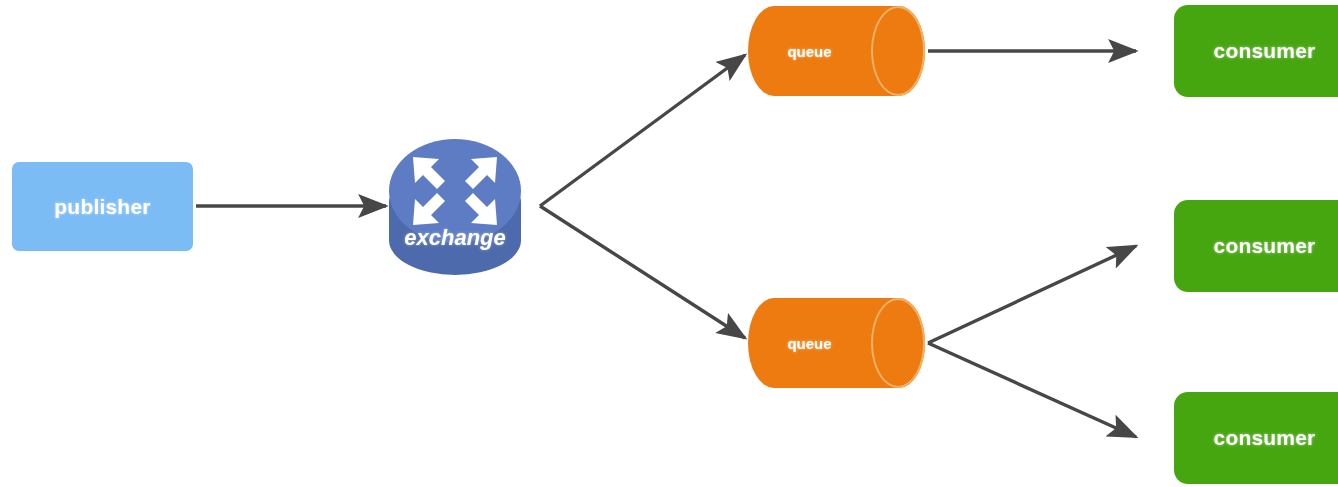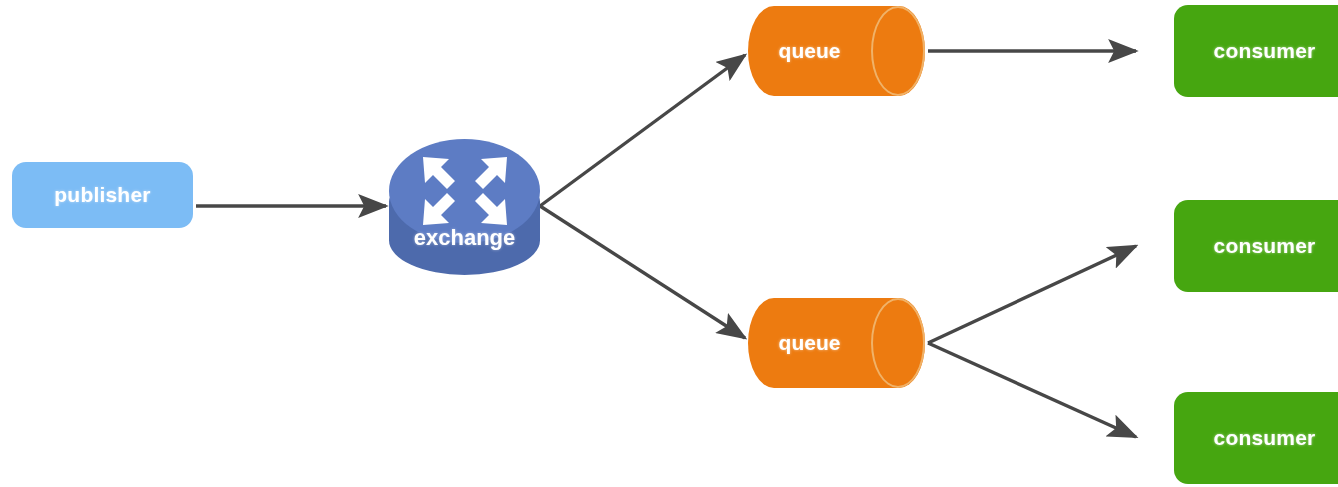--- a/index.html
+++ b/index.html
@@ -76,21 +76,21 @@
   }
   .queue-node .node-label {
     position: absolute;
     left: 0;
     right: 54px;
     top: 50%;
     transform: translateY(-50%);
     text-align: center;
     color: #ffffff;
     font-weight: bold;
-    font-size: 21px;
+    font-size: 15px;
     text-shadow: 0 0 3px rgba(255,255,255,0.6);
     z-index: 3;
   }
   
   .exchange-node {
     position: absolute;
   }
   .exchange-node .ex-skirt {
     position: absolute;
     left: 0;
@@ -147,25 +147,25 @@
 
     <line x1="540" y1="206" x2="745" y2="338" stroke="#474747" stroke-width="3.4" marker-end="url(#arrowhead)"></line>
 
     <line x1="928" y1="51" x2="1136" y2="51" stroke="#474747" stroke-width="3.4" marker-end="url(#arrowhead)"></line>
 
     <line x1="928" y1="343" x2="1136" y2="246" stroke="#474747" stroke-width="3.4" marker-end="url(#arrowhead)"></line>
 
     <line x1="928" y1="343" x2="1136" y2="437" stroke="#474747" stroke-width="3.4" marker-end="url(#arrowhead)"></line>
   </svg>
 
-  <div class="node box-node publisher-box" style="left:12px; top:162px; width:181px; height:66px;">
+  <div class="node box-node publisher-box" style="left:12px; top:162px; width:181px; height:89px;border-radius:7px;">
     <span class="node-label">publisher</span>
   </div>
 
-  <div class="node exchange-node" style="left:389px; top:139px; width:151px; height:136px;">
+  <div class="node exchange-node" style="left:389px; top:139px; width:132px; height:136px;font-style:italic;">
     <div class="ex-skirt"></div>
     <div class="ex-top"></div>
     <svg class="ex-icon" width="96" height="80" viewBox="0 0 96 80" xmlns="http://www.w3.org/2000/svg">
       <g fill="#ffffff">
 
         <path d="M6 6 L32 8 L24 16 L38 30 L30 38 L16 24 L8 32 Z"></path>
 
         <path d="M90 6 L88 32 L80 24 L66 38 L58 30 L72 16 L64 8 Z"></path>
 
         <path d="M6 74 L8 48 L16 56 L30 42 L38 50 L24 64 L32 72 Z"></path>

